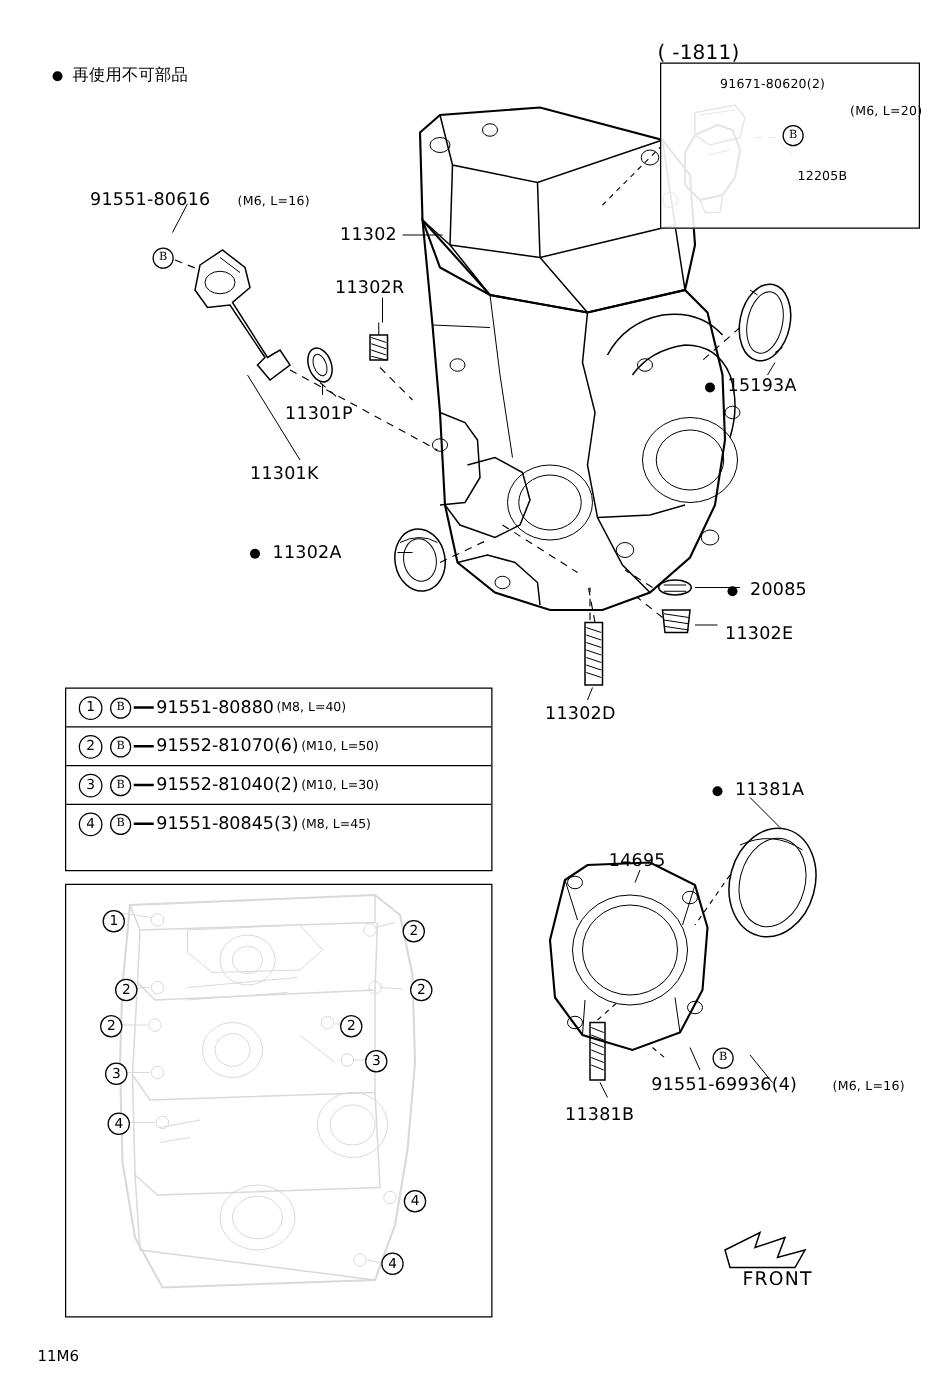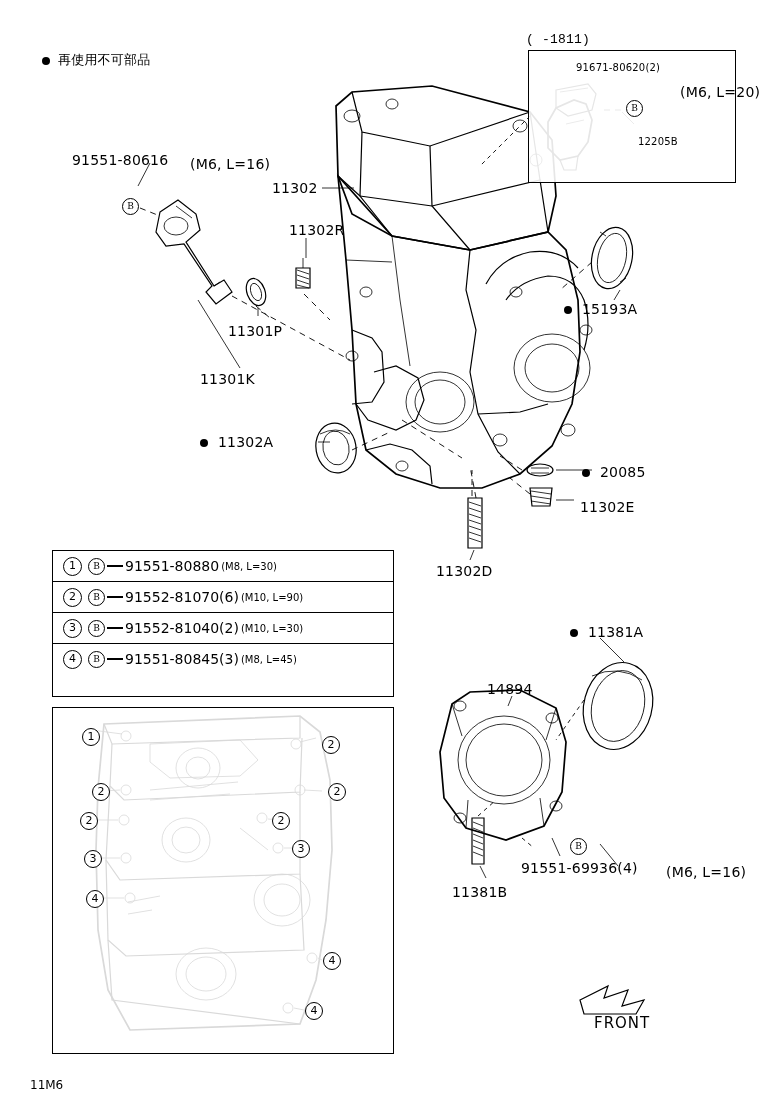--- a/index.html
+++ b/index.html
@@ -44,21 +44,21 @@
   }
   .lbl {
     position: absolute;
     font-family: "DejaVu Sans", sans-serif;
     font-size: 14px;
     white-space: nowrap;
     z-index: 3;
     letter-spacing: 0.2px;
   }
   .lbl.sm {
-    font-size: 14px;
+    font-size: 10px;
   }
   .lbl.jp {
     font-size: 13px;
   }
   .lbl.big {
     font-size: 10px;
   }
   .dot {
     position: absolute;
     width: 8px; height: 8px;
@@ -387,71 +387,71 @@
 
     <g>
       <path class="s" d="M580 1000 L608 986 L604 998 L628 990 L622 1006 L644 1000 L636 1014 L584 1014 Z"></path>
     </g>
 
   </svg>
 
   <div class="dot" style="left:42px; top:57px;"></div>
   <div class="lbl jp" style="left:58px; top:51px;">再使用不可部品</div>
 
-  <div class="lbl sm" style="left:526px; top:32px; font-size:13px;font-family:Liberation Mono, monospace;">(  -1811)</div>
+  <div class="lbl sm" style="left:526px; top:32px; font-size:16px;">(  -1811)</div>
   <div class="inset-box"></div>
   <div class="lbl big" style="left:576px; top:62px;">91671-80620(2)</div>
   <div class="lbl sm" style="left:680px; top:84px;">(M6, L=20)</div>
   <div class="bcirc" style="position:absolute; left:626px; top:100px; z-index:4; background:#fff;">B</div>
   <div class="lbl big" style="left:638px; top:136px;">12205B</div>
 
   <div class="lbl" style="left:72px; top:152px;">91551-80616</div>
   <div class="lbl sm" style="left:190px; top:156px;">(M6, L=16)</div>
   <div class="bcirc" style="position:absolute; left:122px; top:198px; z-index:4; background:#fff;">B</div>
 
   <div class="lbl" style="left:272px; top:180px;">11302</div>
-  <div class="lbl" style="left:268px; top:222px;margin-left:21px;">11302R</div>
+  <div class="lbl" style="left:268px; top:222px;">11302R</div>
   <div class="lbl" style="left:228px; top:323px;">11301P</div>
   <div class="lbl" style="left:200px; top:371px;">11301K</div>
 
   <div class="dot" style="left:564px; top:306px;"></div>
   <div class="lbl" style="left:582px; top:301px;text-align:center;">15193A</div>
 
   <div class="dot" style="left:200px; top:439px;"></div>
   <div class="lbl" style="left:218px; top:434px;">11302A</div>
 
   <div class="dot" style="left:582px; top:469px;"></div>
   <div class="lbl" style="left:600px; top:464px;">20085</div>
 
   <div class="lbl" style="left:580px; top:499px;">11302E</div>
   <div class="lbl" style="left:436px; top:563px;">11302D</div>
 
   <div class="dot" style="left:570px; top:629px;"></div>
   <div class="lbl" style="left:588px; top:624px;">11381A</div>
 
-  <div class="lbl" style="left:487px; top:681px;">14894</div>
+  <div class="lbl" style="left:487px; top:681px;">14695</div>
   <div class="lbl" style="left:452px; top:884px;">11381B</div>
   <div class="lbl" style="left:521px; top:860px;">91551-69936(4)</div>
   <div class="lbl sm" style="left:666px; top:864px;">(M6, L=16)</div>
   <div class="bcirc" style="position:absolute; left:570px; top:838px; z-index:4; background:#fff;">B</div>
 
   <div class="tbl">
     <div class="tbl-row">
       <div class="circnum">1</div>
       <div class="bcirc">B</div>
       <div class="leadline"></div>
       <div class="tbl-txt">91551-80880</div>
-      <div class="tbl-sub">(M8, L=30)</div>
+      <div class="tbl-sub">(M8, L=40)</div>
     </div>
     <div class="tbl-row">
       <div class="circnum">2</div>
       <div class="bcirc">B</div>
       <div class="leadline"></div>
       <div class="tbl-txt">91552-81070(6)</div>
-      <div class="tbl-sub">(M10, L=90)</div>
+      <div class="tbl-sub">(M10, L=50)</div>
     </div>
     <div class="tbl-row">
       <div class="circnum">3</div>
       <div class="bcirc">B</div>
       <div class="leadline"></div>
       <div class="tbl-txt">91552-81040(2)</div>
       <div class="tbl-sub">(M10, L=30)</div>
     </div>
     <div class="tbl-row">
       <div class="circnum">4</div>

